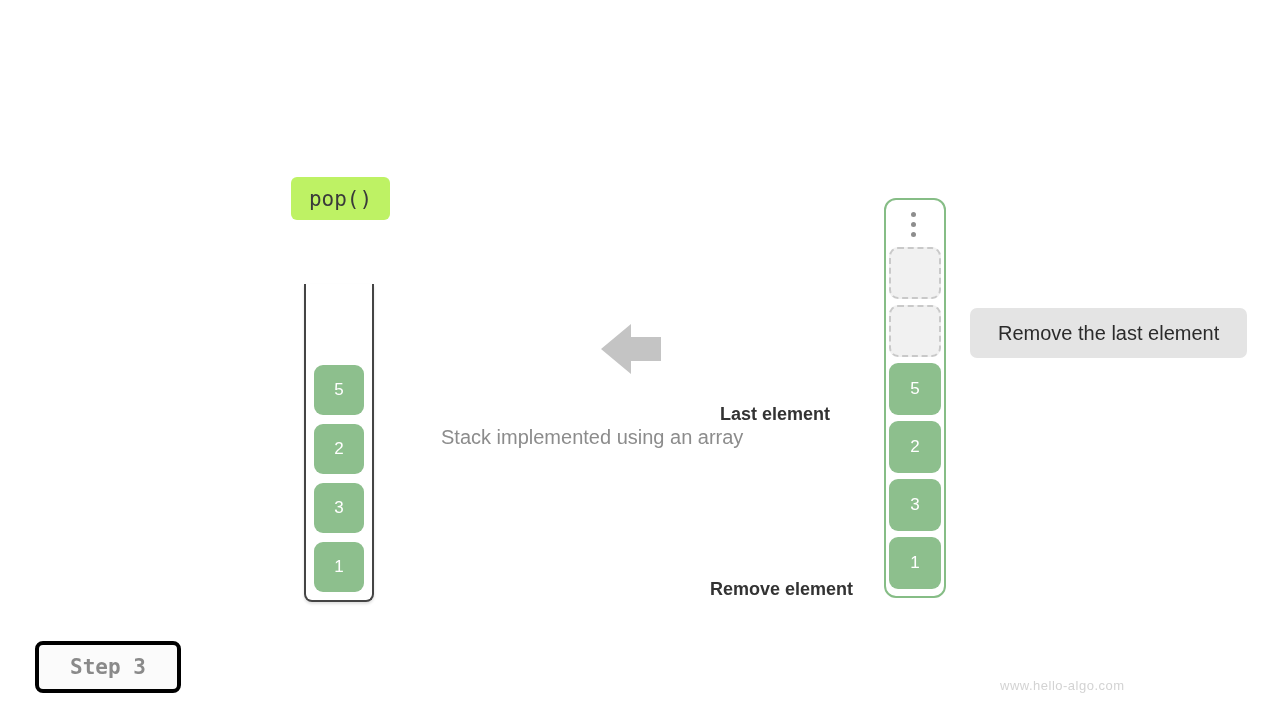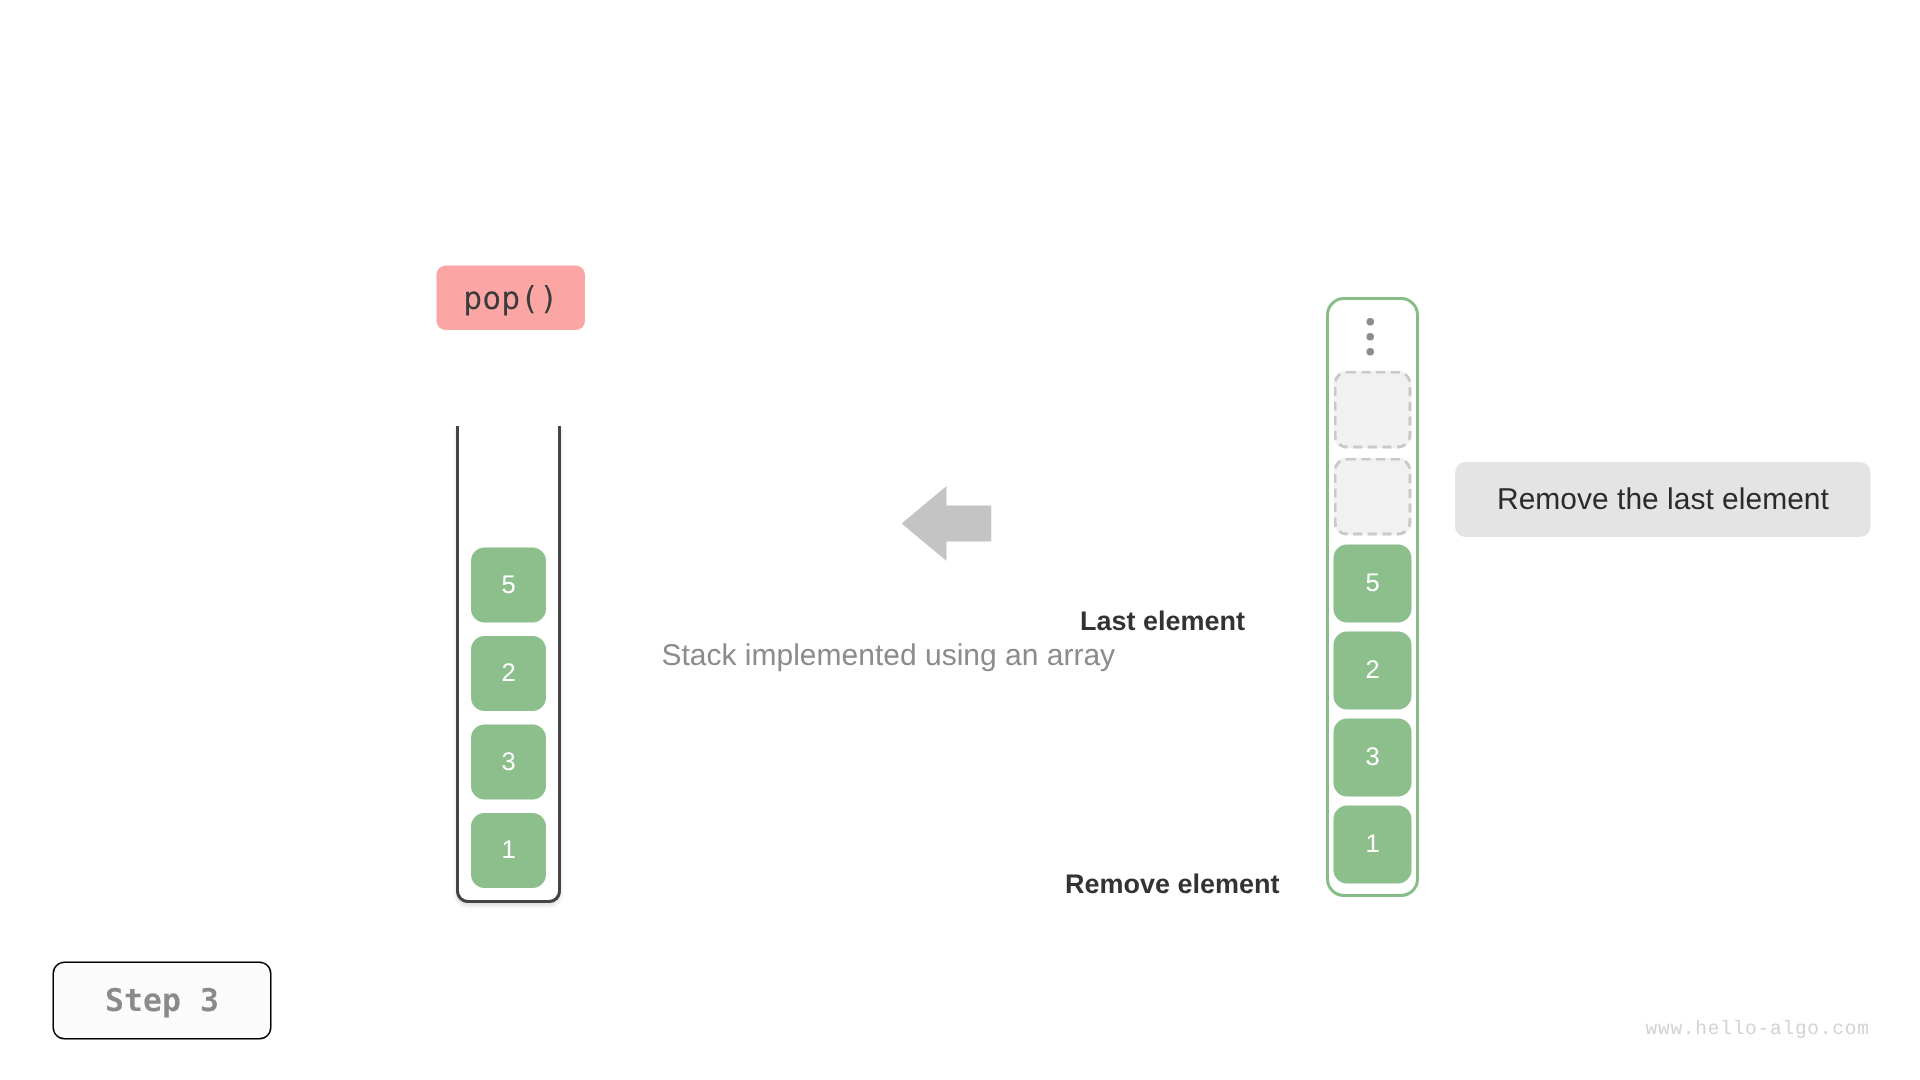--- a/index.html
+++ b/index.html
@@ -16,21 +16,21 @@
     -webkit-font-smoothing: antialiased;
   }
 
   
   .op-label {
     position: absolute;
     left: 291px;
     top: 177px;
     width: 99px;
     height: 43px;
-    background: #fca5a5;
+    background: #bef264;
     border-radius: 6px;
     display: flex;
     align-items: center;
     justify-content: center;
     font-family: "DejaVu Sans Mono", "Liberation Mono", monospace;
     font-size: 21px;
     color: #3a3a3a;
     letter-spacing: 0px;
   }
 
@@ -179,39 +179,39 @@
     white-space: nowrap;
   }
 
   
   .step-badge {
     position: absolute;
     left: 35px;
     top: 641px;
     width: 146px;
     height: 52px;
-    border: 1px solid #000000;
+    border: 4px solid #000000;
     border-radius: 8px;
     background: #fbfbfb;
     display: flex;
     align-items: center;
     justify-content: center;
     font-family: "DejaVu Sans Mono", "Liberation Mono", monospace;
     font-size: 21px;
     font-weight: bold;
     color: #8a8a8a;
     box-sizing: border-box;
   }
 
   
   .watermark {
     position: absolute;
-    left: 1097px;
+    left: 1000px;
     top: 678px;
-    font-family: Liberation Mono, monospace;
+    font-family: Liberation Sans, sans-serif;
     font-size: 13px;
     color: #d3d3d3;
     letter-spacing: 0.5px;
     white-space: nowrap;
   }
 </style>
 </head>
 <body>
 
 <div class="op-label">pop()</div>

